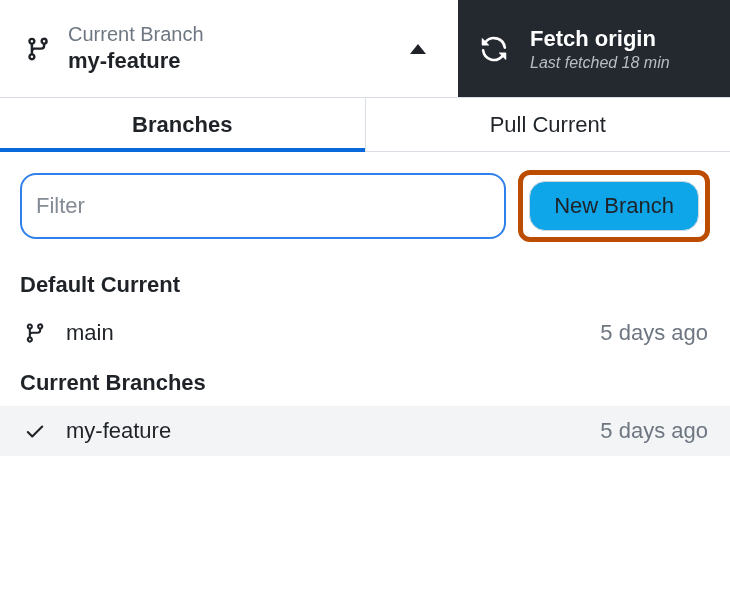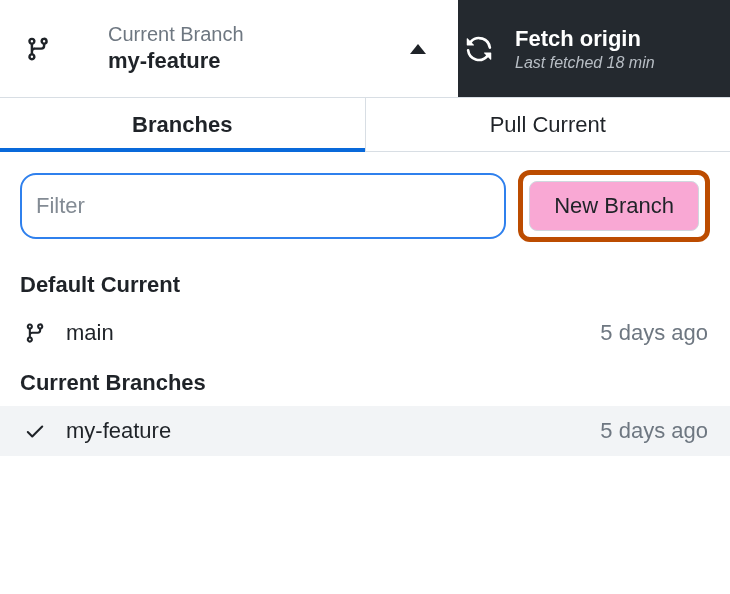--- a/index.html
+++ b/index.html
@@ -26,21 +26,20 @@
     }
     .branch-icon-wrap {
       display: flex;
       align-items: center;
       justify-content: center;
       width: 28px;
       height: 28px;
     }
     .branch-text {
       flex: 1;
-      margin-left: 40px;
     }
     .branch-label {
       color: #6e7781;
       font-size: 20px;
       font-weight: 400;
     }
     .branch-name {
       color: #1f2328;
       font-size: 22px;
       font-weight: 600;
@@ -52,21 +51,21 @@
       border-left: 8px solid transparent;
       border-right: 8px solid transparent;
       border-bottom: 10px solid #1f2328;
       margin-right: 8px;
     }
     .fetch-panel {
       background: #24292f;
       color: #fff;
       display: flex;
       align-items: center;
-      padding: 0 5px;
+      padding: 0 20px;
       gap: 20px;
       width: 272px;
     }
     .sync-icon-wrap {
       width: 32px;
       height: 32px;
       display: flex;
       align-items: center;
       justify-content: center;
     }
@@ -130,23 +129,23 @@
       color: #6e7781;
       outline: none;
     }
     .filter-input::placeholder { color: #838b94; }
     .new-branch-wrap {
       border: 5px solid #bc4c00;
       border-radius: 12px;
       padding: 6px;
     }
     .new-branch-btn {
-      background: #f9a8d4;
+      background: #0ea5e9;
       border: 1px solid #d0d7de;
-      border-radius: 8px;
+      border-radius: 16px;
       height: 50px;
       padding: 0 24px;
       font-size: 22px;
       color: #1f2328;
       cursor: pointer;
       font-family: inherit;
     }
     .section-title {
       font-size: 22px;
       font-weight: 600;

